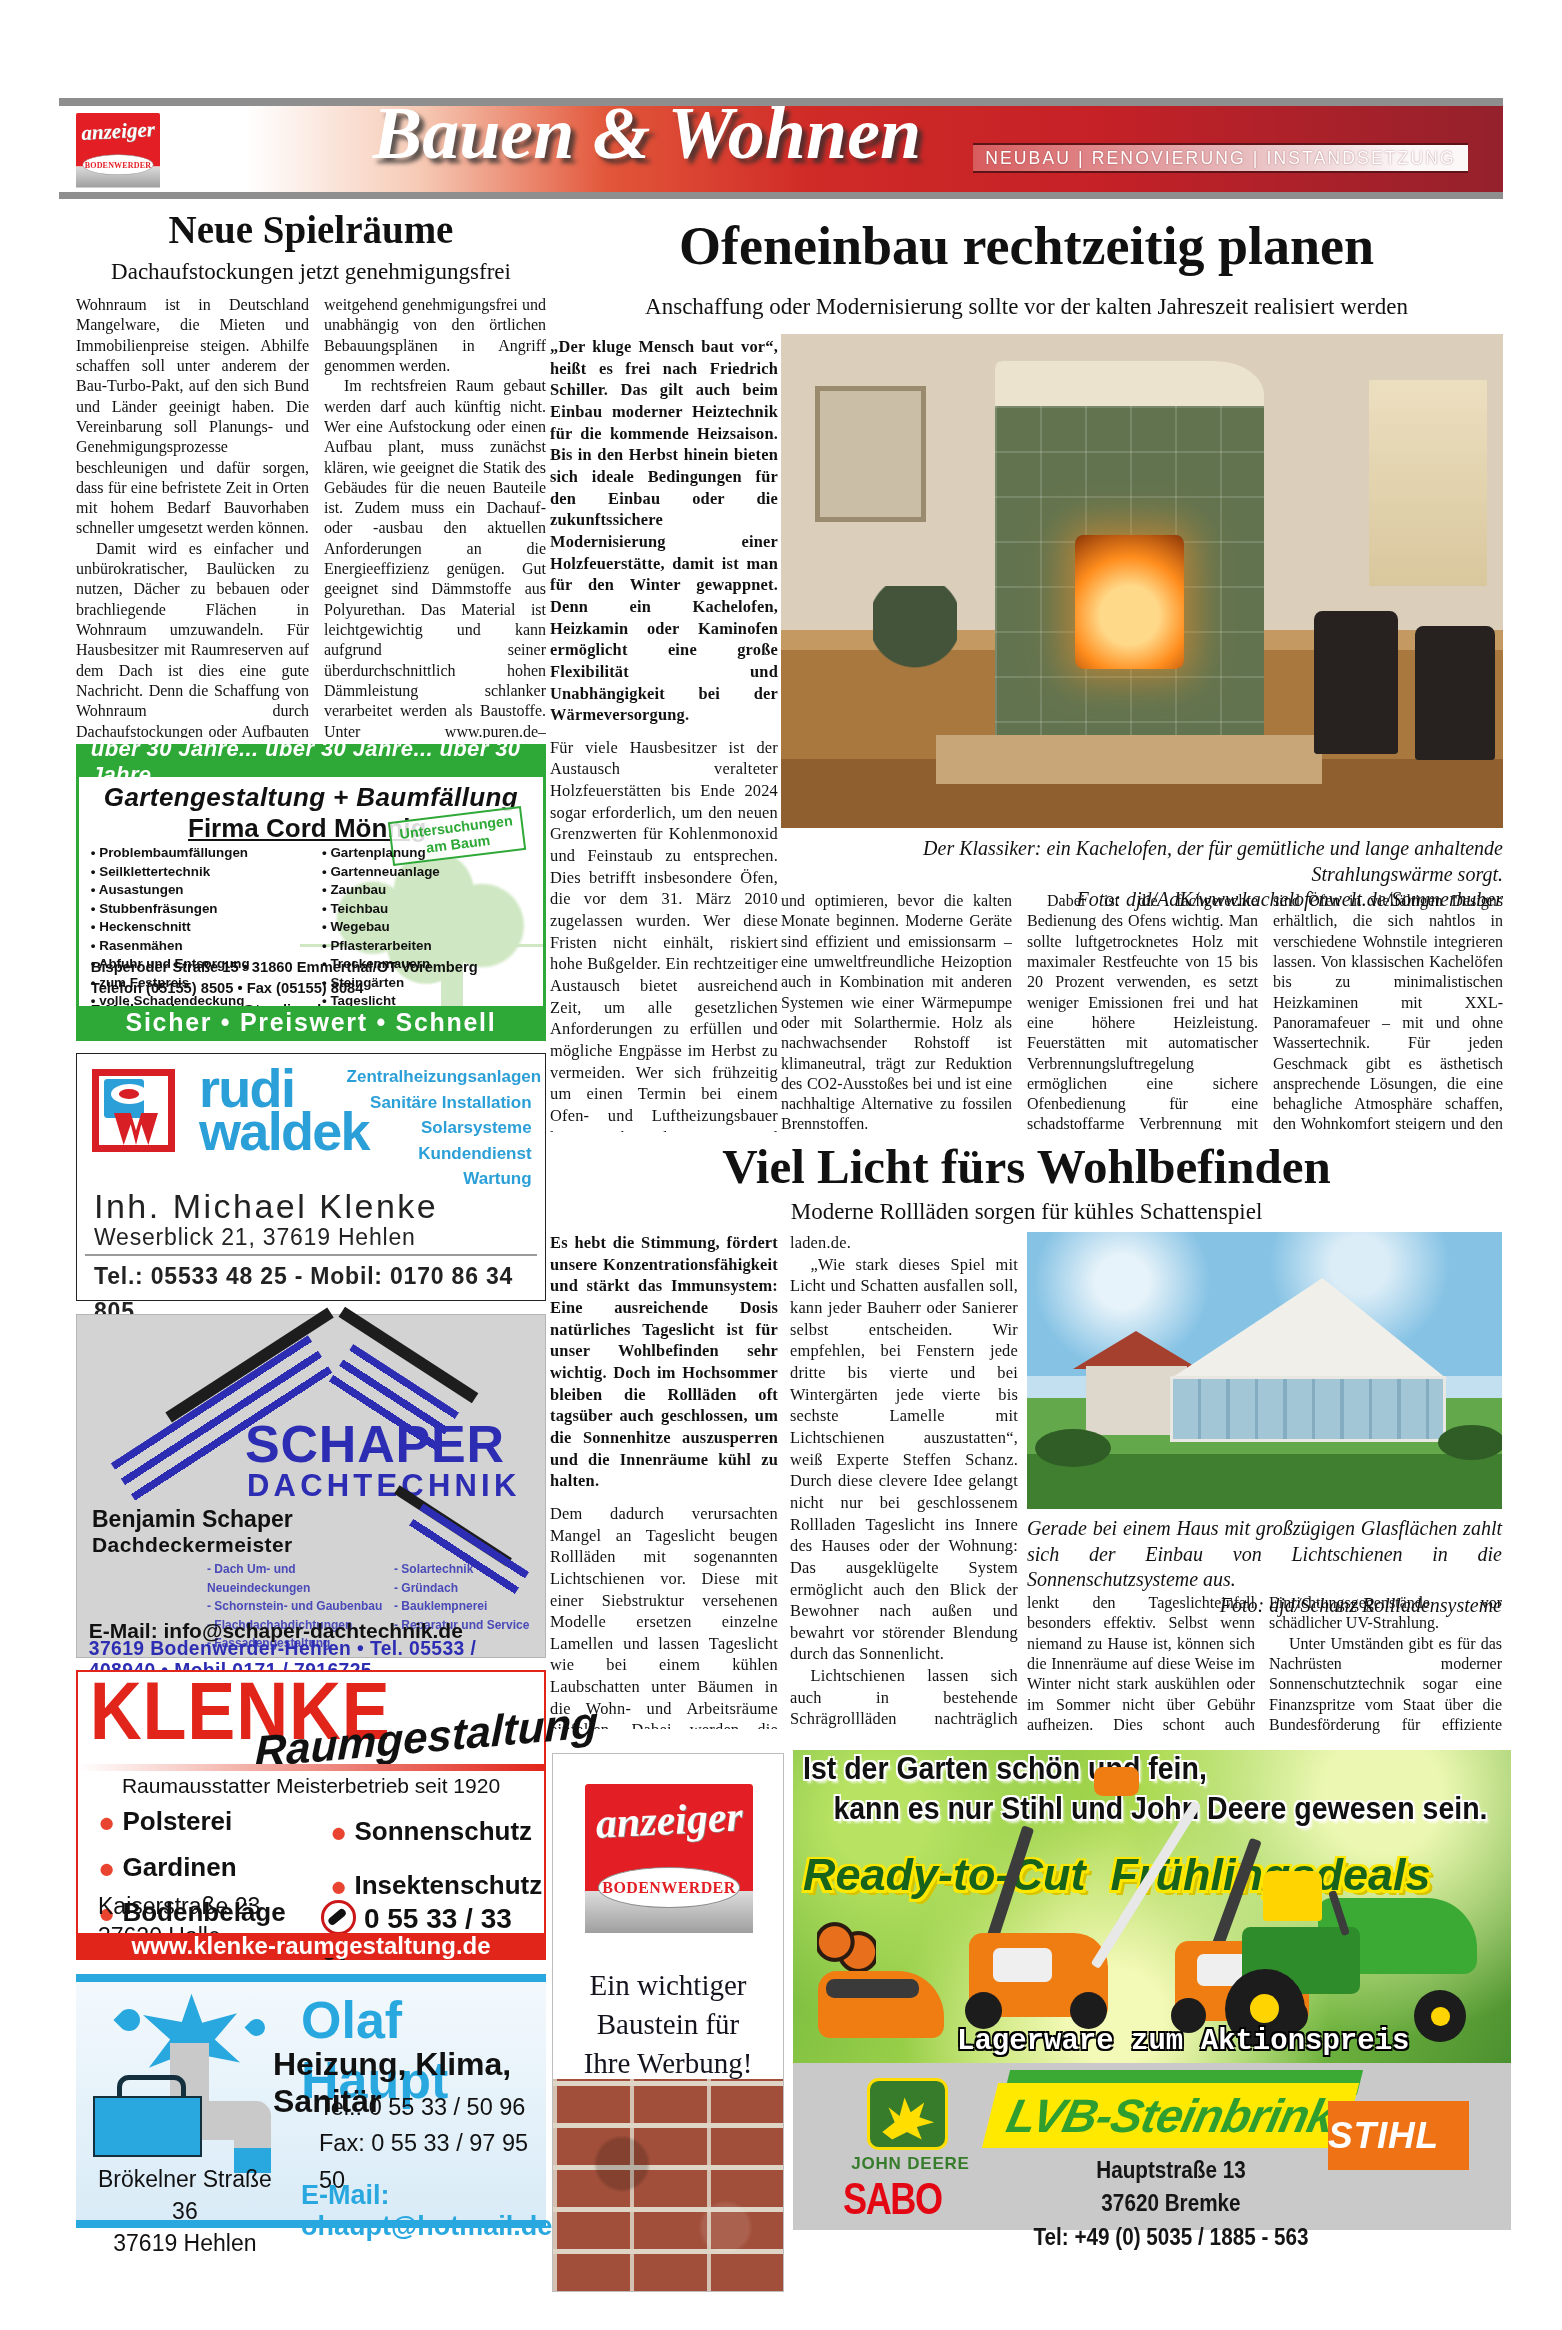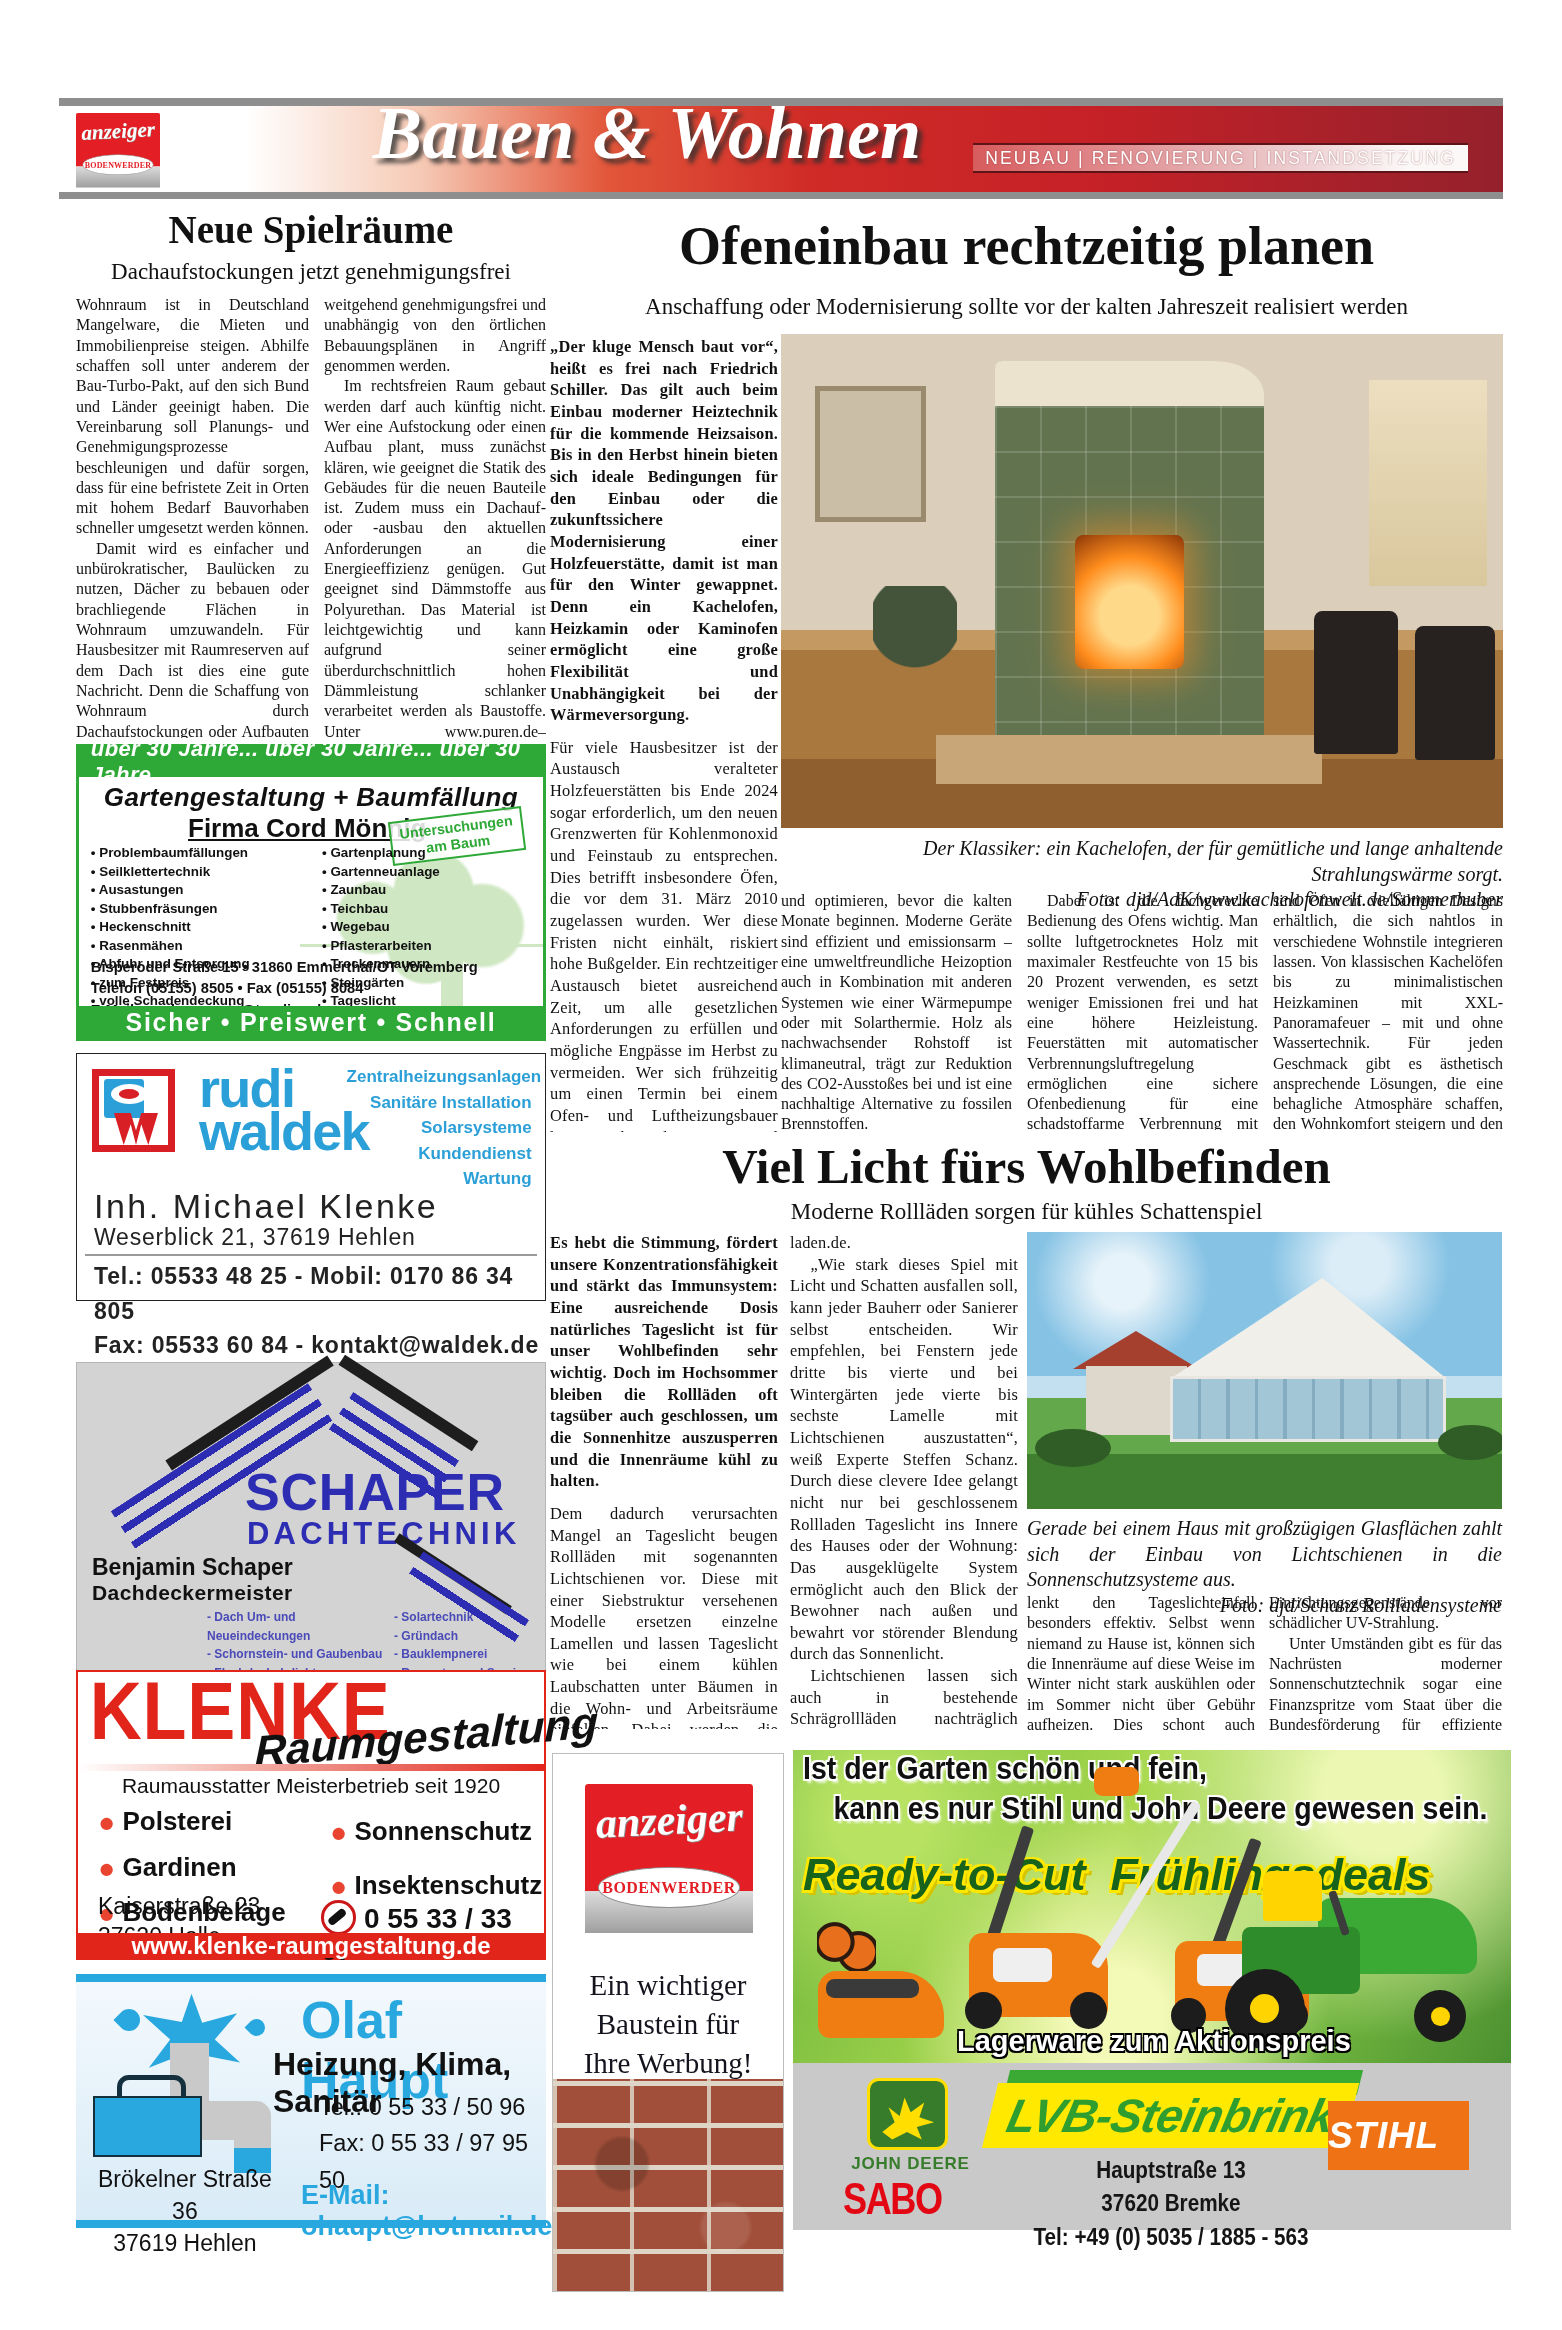--- a/index.html
+++ b/index.html
@@ -84,21 +84,21 @@
   .wl-blue{background:#2b9fd7;border-radius:3.4px;}
   .wl-leaf{background:#fff;border-radius:50%;}
   .wl-leaf i{position:absolute;left:22%;top:25%;width:56%;height:50%;background:#d81f26;border-radius:50%;}
   .wl-w{background:#d81f26;clip-path:polygon(0 0,22% 100%,38% 35%,50% 100%,62% 35%,78% 100%,100% 0,84% 0,62% 0 ,50% 55%,38% 0);}
   .wl-brand{color:#2b9fd7;font-weight:bold;font-size:54px;line-height:.82;letter-spacing:-1.7px;}
   .wl-services{color:#2b9fd7;font-weight:bold;font-size:17px;line-height:1.5;text-align:right;}
   .wl-owner{font-size:34px;letter-spacing:2.5px;color:#222;}
   .wl-addr{font-size:23px;letter-spacing:0.8px;color:#222;}
   .wl-tel{font-weight:bold;font-size:23px;letter-spacing:0.8px;color:#222;line-height:1.5;}
   
-  .schaper{background:#d3d3d3;border:0.8px solid #b5b5b5;margin-top:48px;}
+  .schaper{background:#d3d3d3;border:0.8px solid #b5b5b5;}
   .stripes{background:repeating-linear-gradient(180deg,#2d2db4 0 7.6px,transparent 7.6px 18.5px);}
   .blackbar{background:#1d1d1d;}
   .sch-brand{color:#2d2db4;font-weight:bold;font-size:52px;letter-spacing:0.8px;}
   .sch-brand2{color:#2d2db4;font-weight:bold;font-size:31px;letter-spacing:4.2px;}
   .sch-owner{font-weight:bold;font-size:23px;}
   .sch-role{font-weight:bold;font-size:21px;letter-spacing:0.4px;}
   .sch-list{color:#4a4ab8;font-size:12px;font-weight:bold;line-height:1.55;list-style:none;margin:0;padding:0;}
   .sch-list li::before{content:"- ";}
   .sch-mail{font-weight:bold;font-size:21px;}
   .sch-footer{color:#2d2db4;font-weight:bold;font-size:19.3px;letter-spacing:0.4px;}
@@ -140,21 +140,21 @@
   
   .lvb-photo{background:
      radial-gradient(circle at 12% 22%,#b7e262 0 7%,transparent 30%),
      radial-gradient(circle at 82% 14%,#ecf8b2 0 9%,transparent 38%),
      radial-gradient(circle at 45% 85%,#f3f9b6 0 10%,transparent 45%),
      linear-gradient(118deg,#69b23a,#a9d94e 42%,#7cc043 68%,#4c9130 100%);overflow:hidden;}
   .lvb-head{font-family:"Liberation Sans","DejaVu Sans",sans-serif;font-weight:bold;font-size:28.5px;color:#101010;
     transform:scaleY(1.12);text-shadow:1.7px 1.7px 0 #fff,-1.7px -1.7px 0 #fff,1.7px -1.7px 0 #fff,-1.7px 1.7px 0 #fff,2.5px 3.4px 2.5px rgba(255,255,255,.8);}
   .lvb-deals{font-style:italic;font-weight:bold;font-size:45px;color:#17631c;font-family:"Liberation Sans","DejaVu Sans",sans-serif;
     text-shadow:2.5px 2.5px 0 #ffe800,-2.5px 2.5px 0 #ffe800,2.5px -2.5px 0 #ffe800,-2.5px -2.5px 0 #ffe800,5px 5px 0 #d6c400;}
-  .lvb-stock{font-family:Liberation Sans, sans-serif;font-weight:bold;font-size:29px;color:#fff;
+  .lvb-stock{font-family:Liberation Mono, monospace;font-weight:bold;font-size:29px;color:#fff;
     text-shadow:1.7px 1.7px 0 #000,-1.7px -1.7px 0 #000,1.7px -1.7px 0 #000,-1.7px 1.7px 0 #000;}
   .machine{background:#f07d12;border-radius:8.4px;}
   .wheel{background:#1c1c1c;border-radius:50%;}
   .hub{background:#ffd400;border-radius:50%;}
   .handlebar{background:#3c3c3c;border-radius:3.4px;}
   .lvb-strip{background:#c9c9c9;}
   .jd-shield{background:#367c2b;border-radius:11.8px;border:3.4px solid #ffde00;box-sizing:border-box;}
   .jd-text{color:#367c2b;font-weight:bold;font-size:17px;letter-spacing:0.8px;font-family:"Liberation Sans",sans-serif;}
   .sabo{color:#e30613;font-weight:bold;font-size:44px;letter-spacing:-1.7px;transform:scaleX(.82);transform-origin:left;
     font-family:"Liberation Sans",sans-serif;}

